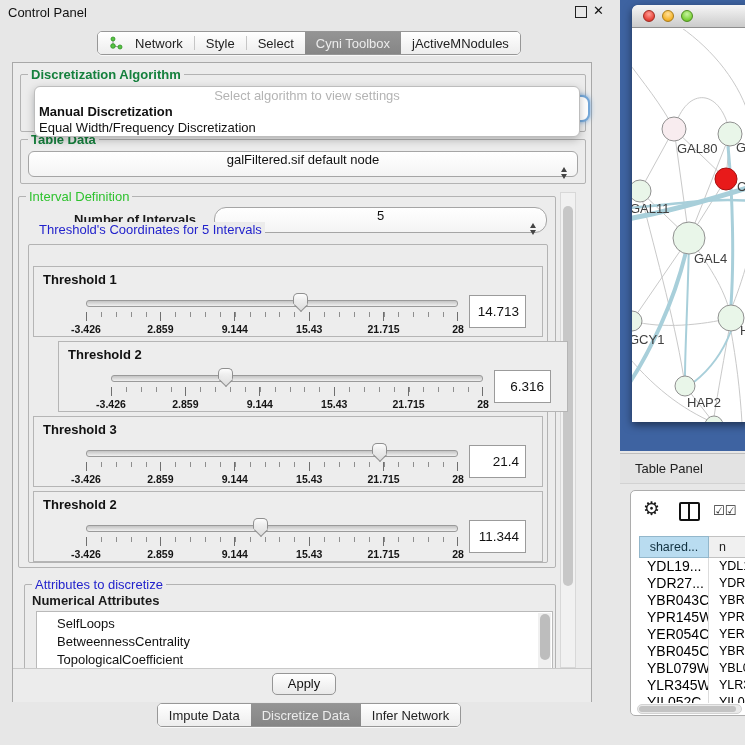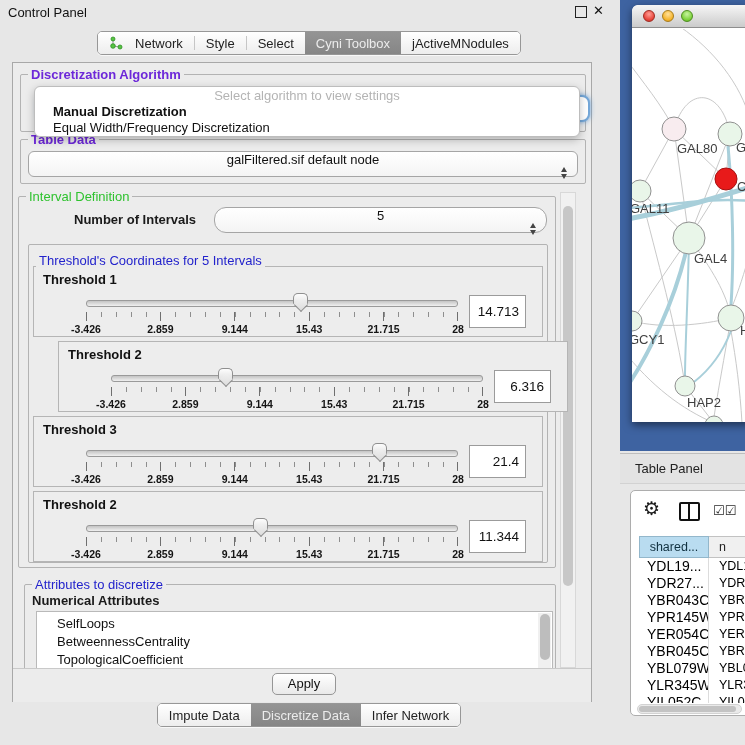--- a/index.html
+++ b/index.html
@@ -22,36 +22,36 @@
   .seg-sep{width:1px;background:#c6c6c6;margin:4px 0;}
   .top-tabs{left:0;top:31px;width:618px;}
   .bottom-tabs{left:0;top:703px;width:618px;}
 
   
   .cp-body{left:12px;top:62px;width:580px;height:640px;border:1px solid #a8a8a8;background:#ececec;box-sizing:border-box;}
 
   
   .group{border:1px solid #b3b3b3;border-radius:2px;box-sizing:border-box;}
   .legend{font-size:13px;background:#ececec;padding:0 3px;white-space:nowrap;z-index:2;}
-  .legend.black{color:#6d28d9;font-weight:bold;}
+  .legend.black{color:#15803d;font-weight:bold;}
   .legend.green{color:#2ec22e;}
   .legend.blue{color:#2323cc;}
 
   
   .combo{background:linear-gradient(#ffffff,#f4f4f4);border:1px solid #a5a5a5;border-radius:6px;box-sizing:border-box;
          display:flex;align-items:center;padding:0 10px;font-size:13px;color:#111;flex-direction:column;}
   .combo .spin{margin-left:auto;display:flex;flex-direction:column;gap:2px;}
   .tri-up{width:0;height:0;border-left:3.5px solid transparent;border-right:3.5px solid transparent;border-bottom:5px solid #444;}
   .tri-down{width:0;height:0;border-left:3.5px solid transparent;border-right:3.5px solid transparent;border-top:5px solid #444;}
   .focus-combo{left:38px;top:95px;width:552px;height:27px;background:#fff;border:2px solid #74a7d8;border-radius:8px;
                box-shadow:0 0 5px rgba(90,150,210,.9);z-index:1;box-sizing:border-box;}
 
   
   .popup{left:34px;top:86px;width:546px;height:51px;background:#fff;border:1px solid #bdbdbd;border-radius:6px;
-         box-shadow:0 3px 8px rgba(0,0,0,.25);z-index:30;padding:1px 14px;box-sizing:border-box;}
+         box-shadow:0 3px 8px rgba(0,0,0,.25);z-index:30;padding:1px 0;box-sizing:border-box;}
   .popup .hint{text-align:center;color:#b4b4b4;font-size:13px;line-height:16px;}
   .popup .opt{padding:0 4px;font-size:13px;line-height:16px;color:#111;white-space:nowrap;}
   .popup .opt.current{font-weight:bold;}
 
   
   .vscroll{left:560px;top:192px;width:16px;height:476px;background:#f1f1f1;border:1px solid #d8d8d8;box-sizing:border-box;}
   .vscroll .thumb{position:absolute;left:2px;top:13px;width:10px;height:380px;background:#c7c7c7;border-radius:6px;}
 
   
   .thresh-box{left:33px;width:510px;height:71px;border:1px solid #b5b5b5;background:#ededed;box-sizing:border-box;}
@@ -192,21 +192,21 @@
   <div class="abs" style="left:74px;top:212px;font-weight:bold;">Number of Intervals</div>
   <div class="abs combo" style="left:214px;top:207px;width:333px;height:26px;border-radius:12px;">
     <span>5</span>
     <span class="spin">
         <span class="tri-up"></span>
         <span class="tri-down"></span>
       </span>
   </div>
 
   <div class="abs group" style="left:28px;top:244px;width:520px;height:319px;"></div>
-  <div class="abs legend blue" style="left:36px;top:253px;">Threshold's Coordinates for 5 Intervals</div>
+  <div class="abs legend blue" style="left:36px;top:222px;">Threshold's Coordinates for 5 Intervals</div>
 
   <div class="abs thresh-box" style="top:266px;">
     <div class="tlabel">Threshold 1</div>
     <div class="slider">
       <div class="track"></div>
       <div class="thumb-h" style="left: 57.7197%;"></div>
       <div class="ticks">
           <div class="minor"></div>
           <div class="major"></div>
         </div>

